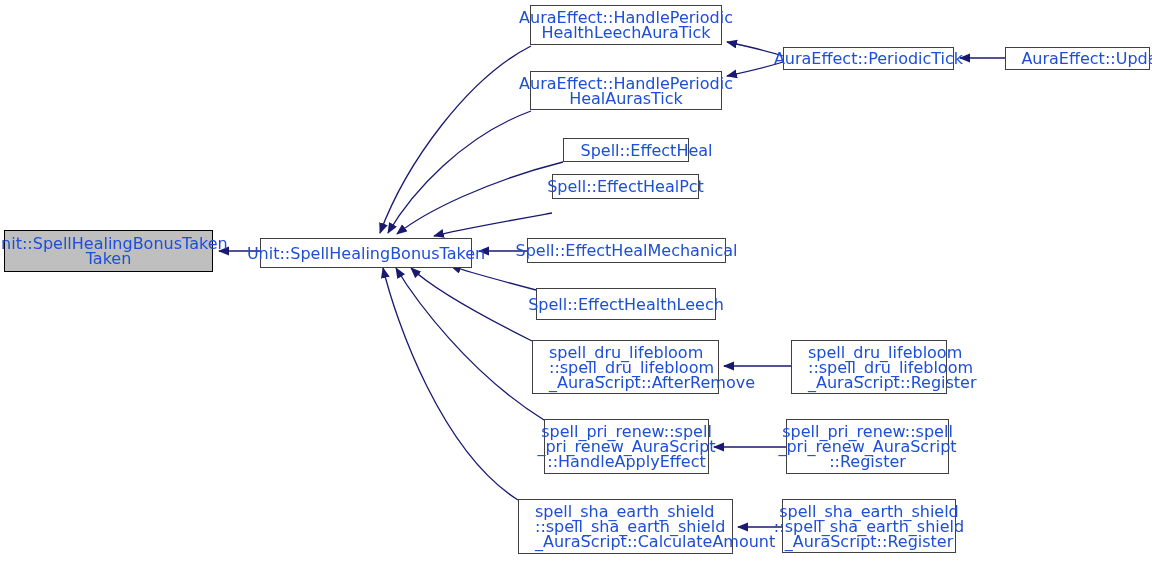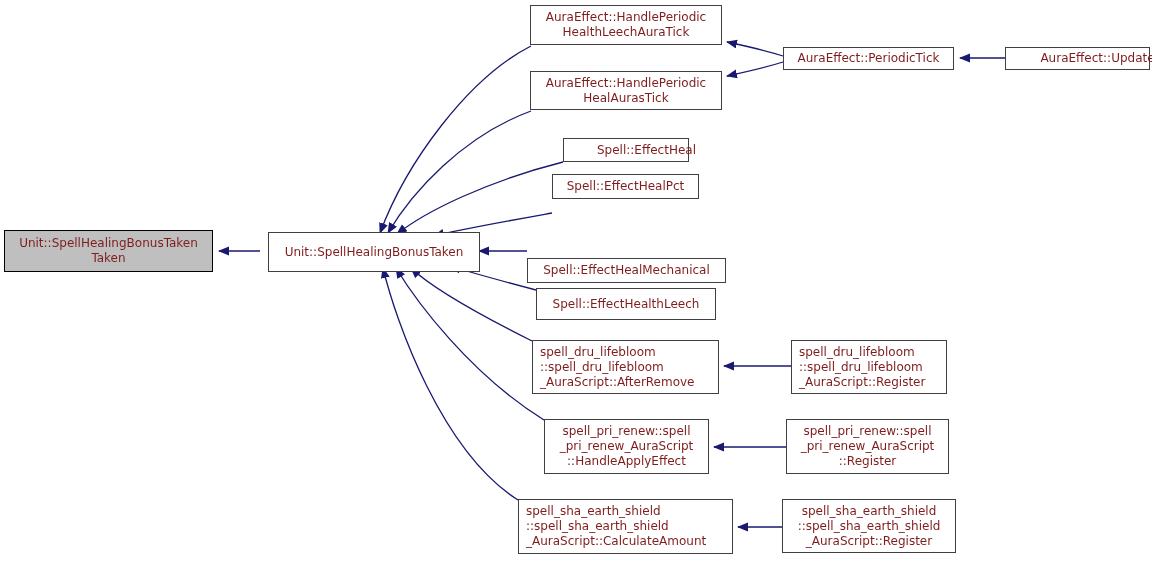--- a/index.html
+++ b/index.html
@@ -10,31 +10,31 @@
     font-family:"DejaVu Sans","Liberation Sans",sans-serif;
     overflow:hidden;
   }
   #edges{position:absolute;left:0;top:0;width:1152px;height:561px;}
   .edge{fill:none;stroke:#191970;stroke-width:1.3px;}
   .node{
     position:absolute;
     box-sizing:border-box;
     background:#ffffff;
     border:1.5px solid #404040;
-    color:#7f1d1d;
-    font-size:12px;
+    color:#1d4ed8;
+    font-size:16px;
     line-height:15px;
     display:flex;
     align-items:center;
     justify-content:center;
     text-align:center;
     white-space:pre-line;
     padding:2px 4px;
   }
-  .node.left-align{justify-content:flex-start;text-align:left;padding-left:7px;}
+  .node.left-align{justify-content:flex-start;text-align:left;padding-left:16px;}
   .node.gray{background:#bfbfbf;border:1.8px solid #000000;}
 </style>
 </head>
 <body>
 
 <div id="canvas">
 
   <svg id="edges" viewBox="0 0 1152 561">
     <defs>
       <marker id="arrow" markerUnits="userSpaceOnUse" markerWidth="12" markerHeight="10" refX="10" refY="4.5" orient="auto">
@@ -55,33 +55,33 @@
     <path class="edge" d="M783,62 C764,68 746,72 727,76" marker-end="url(#arrow)"></path>
     <path class="edge" d="M1005,58 L960,58" marker-end="url(#arrow)"></path>
     <path class="edge" d="M791,366 L724,366" marker-end="url(#arrow)"></path>
     <path class="edge" d="M786,447 L714,447" marker-end="url(#arrow)"></path>
     <path class="edge" d="M782,527 L738,527" marker-end="url(#arrow)"></path>
   </svg>
 
   <div class="node gray" style="left:4px;top:230px;width:209px;height:42px;">Unit::SpellHealingBonusTaken
 Taken</div>
 
-  <div class="node" style="left:260px;top:232px;width:212px;height:40px;margin-left:8px;">Unit::SpellHealingBonusTaken</div>
+  <div class="node" style="left:260px;top:238px;width:212px;height:30px;">Unit::SpellHealingBonusTaken</div>
 
   <div class="node" style="left:530px;top:5px;width:192px;height:40px;">AuraEffect::HandlePeriodic
 HealthLeechAuraTick</div>
 
   <div class="node" style="left:530px;top:71px;width:192px;height:39px;">AuraEffect::HandlePeriodic
 HealAurasTick</div>
 
   <div class="node" style="left:563px;top:138px;width:126px;height:24px;padding-left:45px;">Spell::EffectHeal</div>
 
   <div class="node" style="left:552px;top:174px;width:147px;height:25px;">Spell::EffectHealPct</div>
 
-  <div class="node" style="left:527px;top:238px;width:199px;height:25px;margin-top:20px;">Spell::EffectHealMechanical</div>
+  <div class="node" style="left:527px;top:238px;width:199px;height:25px;">Spell::EffectHealMechanical</div>
 
   <div class="node" style="left:536px;top:288px;width:180px;height:32px;">Spell::EffectHealthLeech</div>
 
   <div class="node left-align" style="left:532px;top:340px;width:187px;height:54px;">spell_dru_lifebloom
 ::spell_dru_lifebloom
 _AuraScript::AfterRemove</div>
 
   <div class="node left-align" style="left:791px;top:340px;width:156px;height:54px;">spell_dru_lifebloom
 ::spell_dru_lifebloom
 _AuraScript::Register</div>

